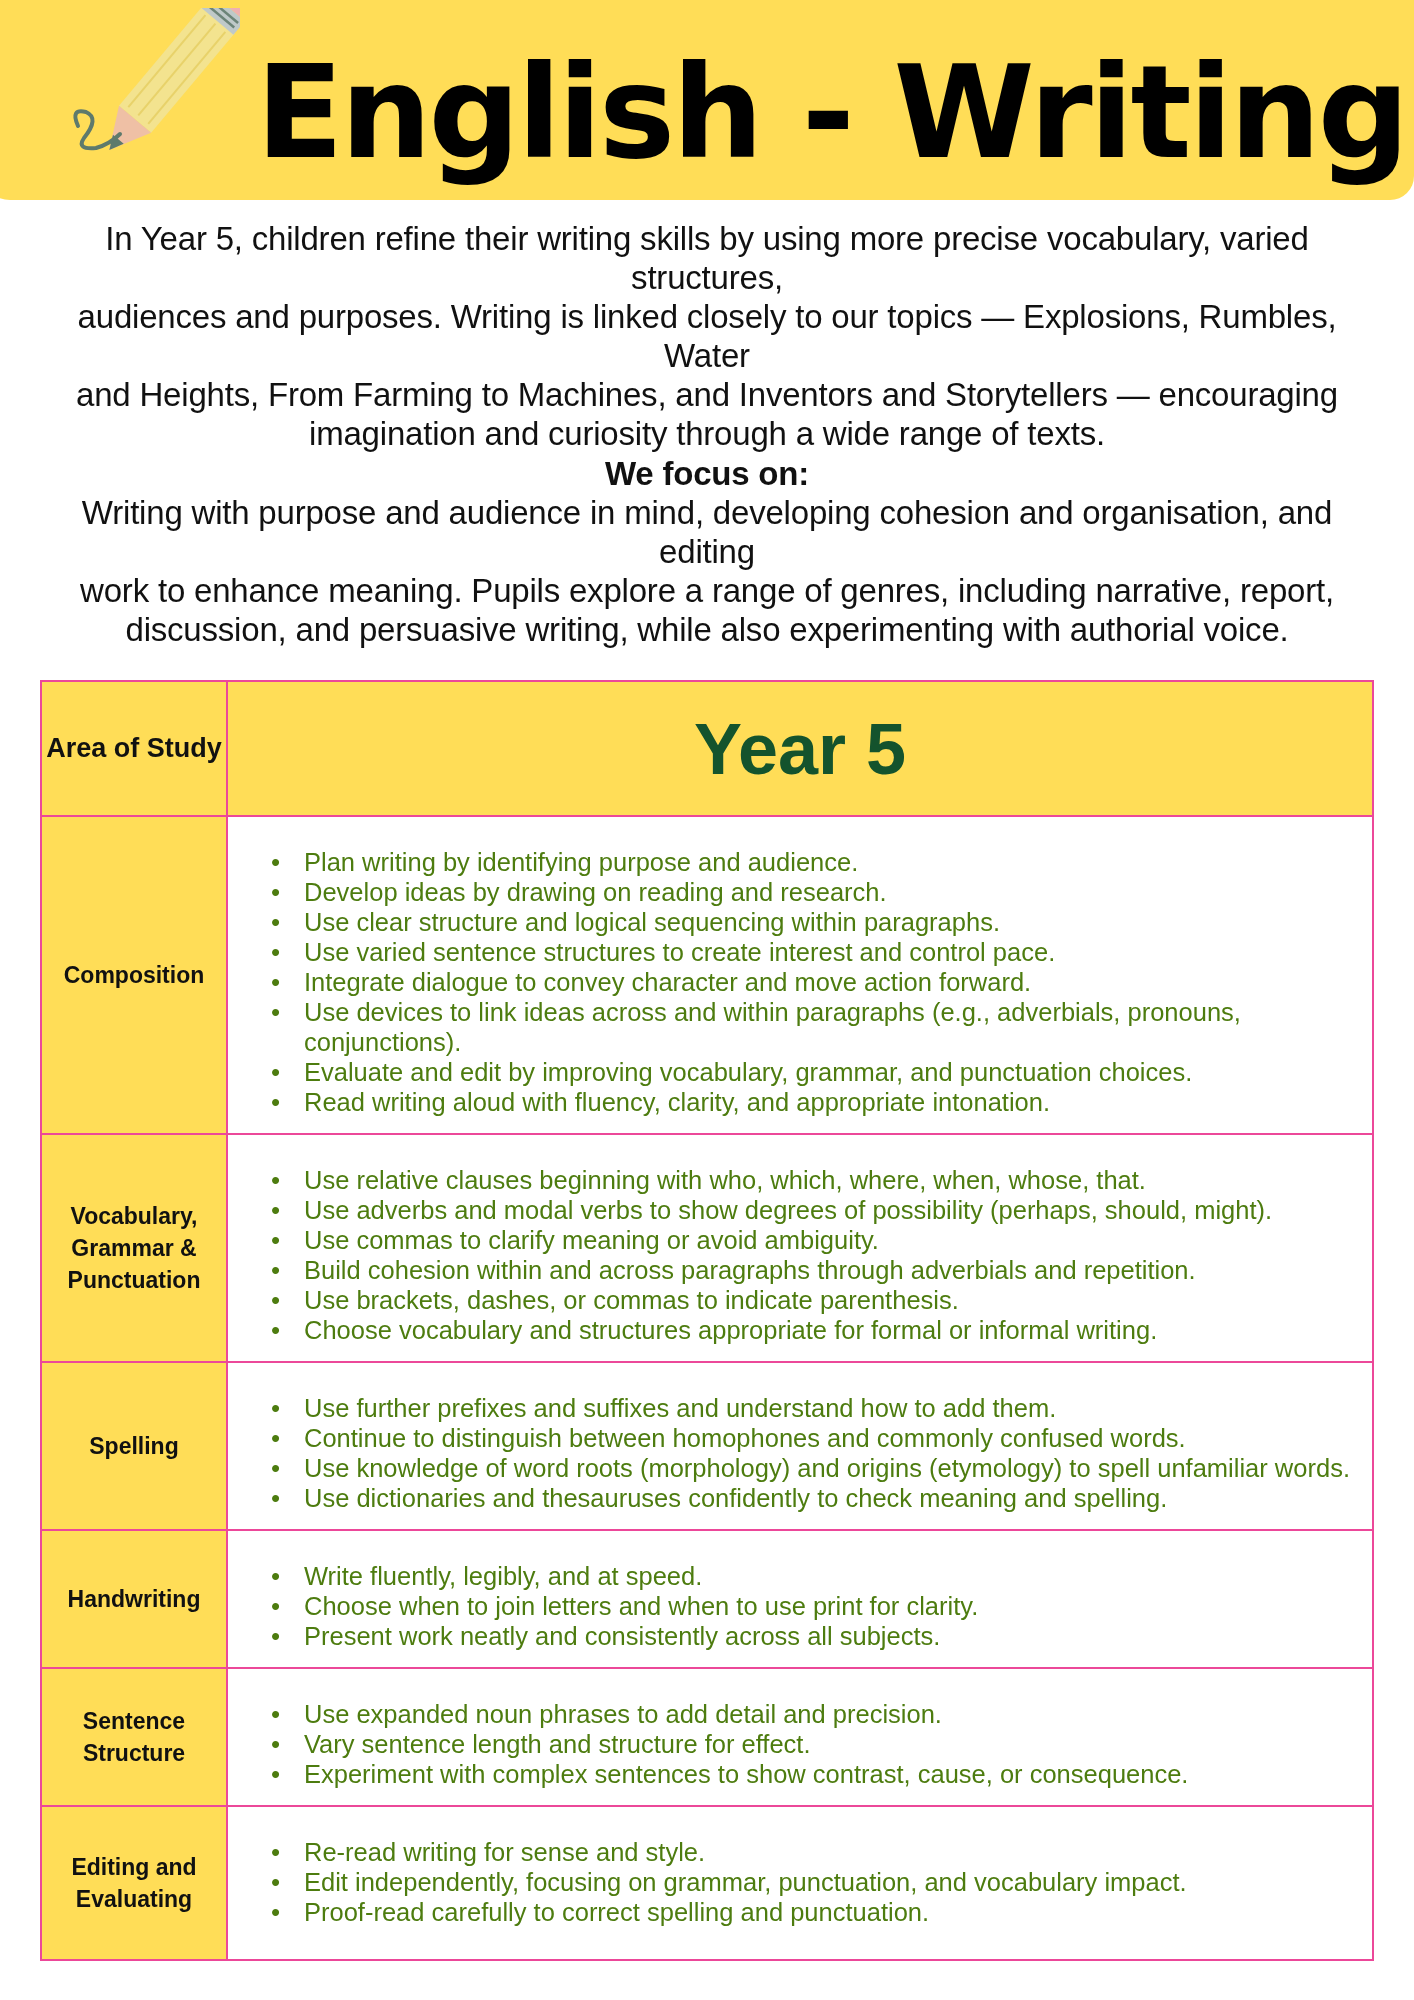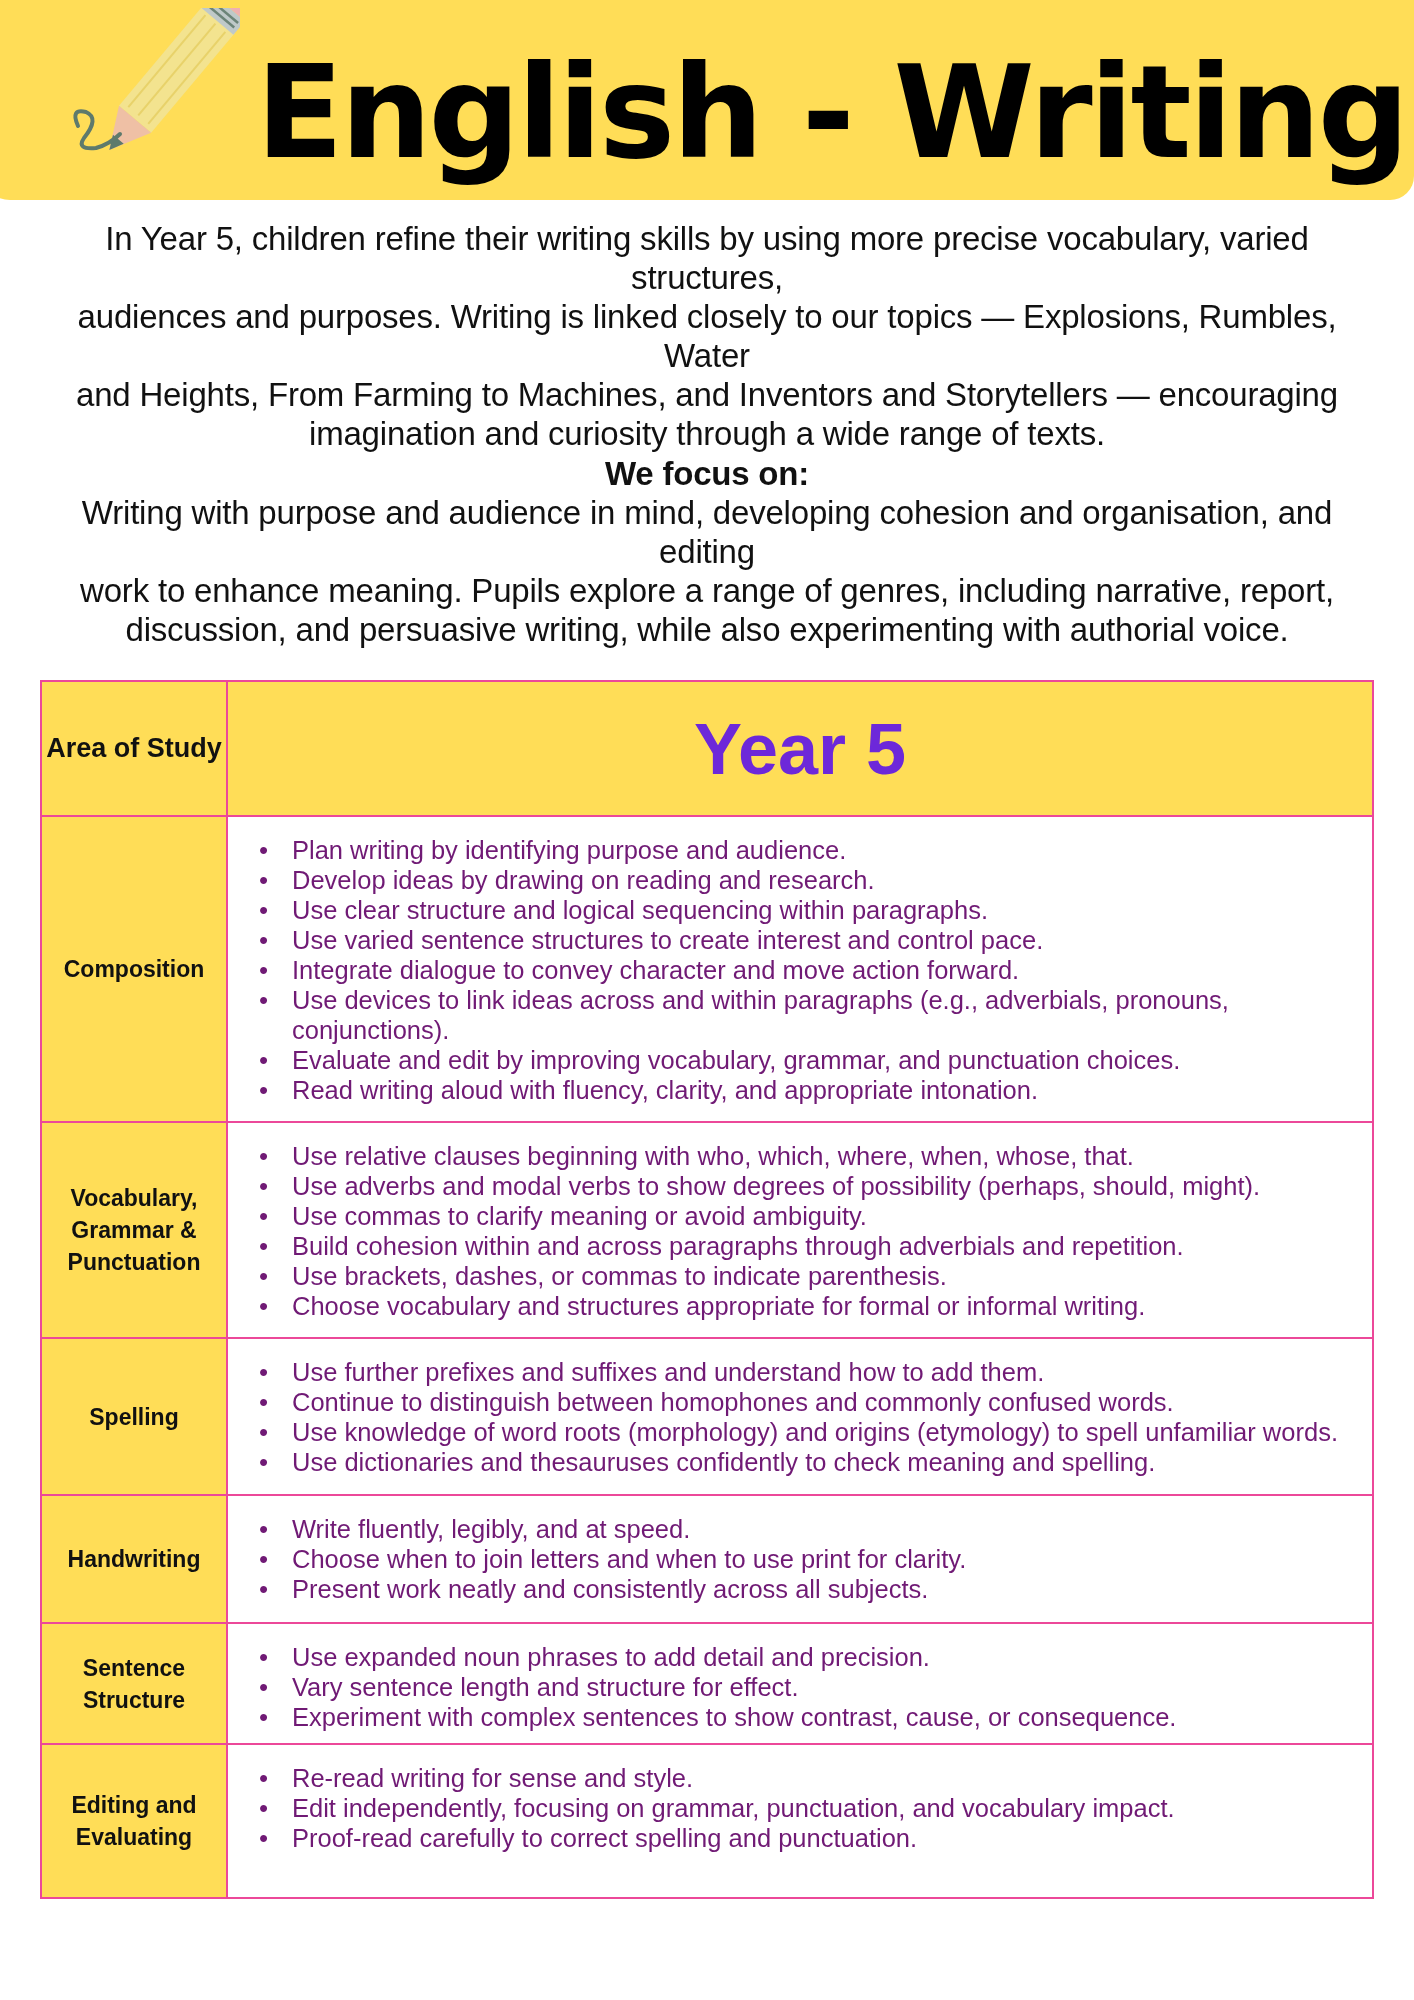--- a/index.html
+++ b/index.html
@@ -29,25 +29,25 @@
   .t2 { top: 454px; }
 
   .grid {
     position: absolute; left: 40px; top: 680px; width: 1334px;
     border-collapse: collapse; table-layout: fixed;
   }
   .grid td, .grid th { border: 2px solid #ec4899; padding: 0; }
   .grid .area { width: 184px; background: #FFDD57; text-align: center; vertical-align: middle;
     font-weight: bold; font-size: 23px; line-height: 32px; color: #111; }
   .grid .hdr-area { font-size: 27px; line-height: 41px; }
-  .grid .yr { background: #FFDD57; text-align: center; font-weight: bold; font-size: 72px; height: 133px; color: #6d28d9; }
+  .grid .yr { background: #FFDD57; text-align: center; font-weight: bold; font-size: 72px; height: 133px; color: #14532d; }
   .grid .content { background: #fff; vertical-align: top; overflow: hidden; }
   .grid .content .clip { overflow: hidden; width: 1146px; }
-  ul.pts { margin: 4px; padding: 14px 0 0 60px; list-style: none; font-size: 25.5px; line-height: 30px;
-    color: #701a75; white-space: normal; }
+  ul.pts { margin: 16px; padding: 14px 0 0 60px; list-style: none; font-size: 25.5px; line-height: 30px;
+    color: #4d7c0f; white-space: normal; }
   ul.pts li { position: relative; }
   ul.pts li::before { content: "\2022"; position: absolute; left: -33px; top: 0; font-size: 26px; }
   ul.nowrap li { white-space: nowrap; }
   .r-comp { height: 306px; }
   .r-voc { height: 216px; }
   .r-spell { height: 157px; }
   .r-hand { height: 128px; }
   .r-sent { height: 121px; }
   .r-edit { height: 154px; }
 </style>

